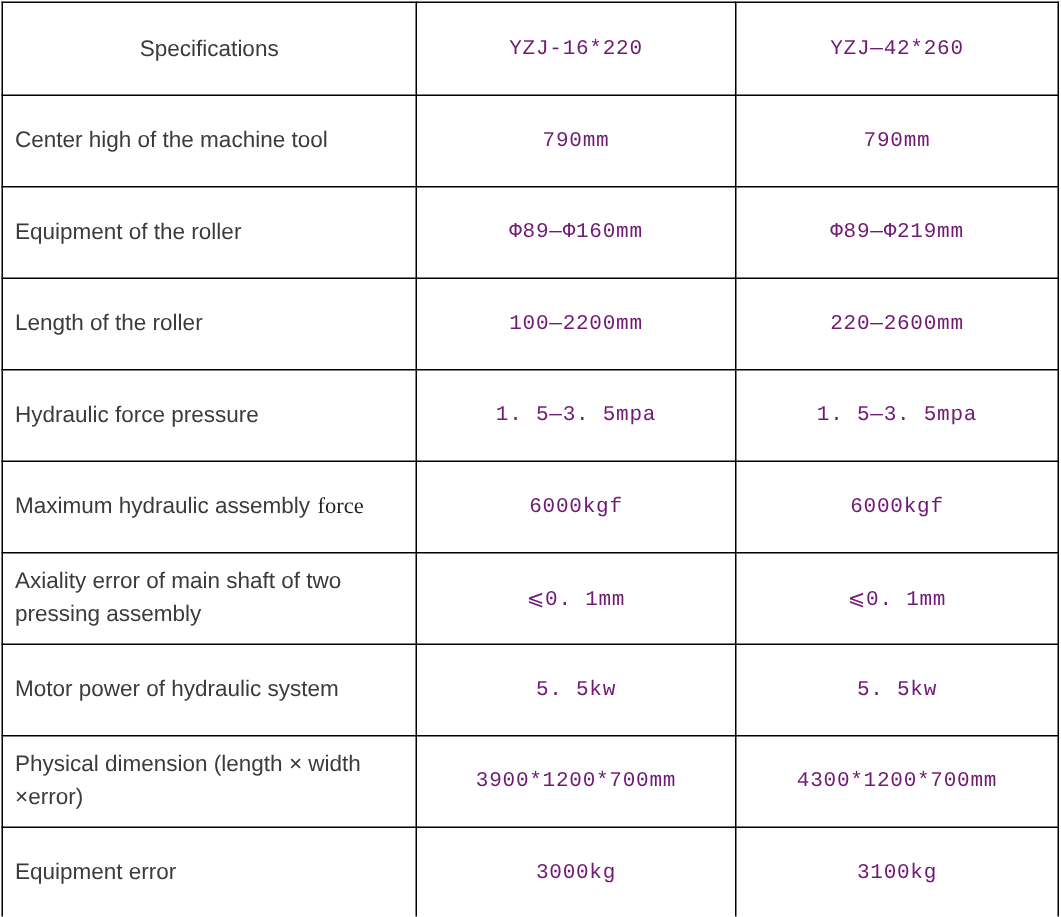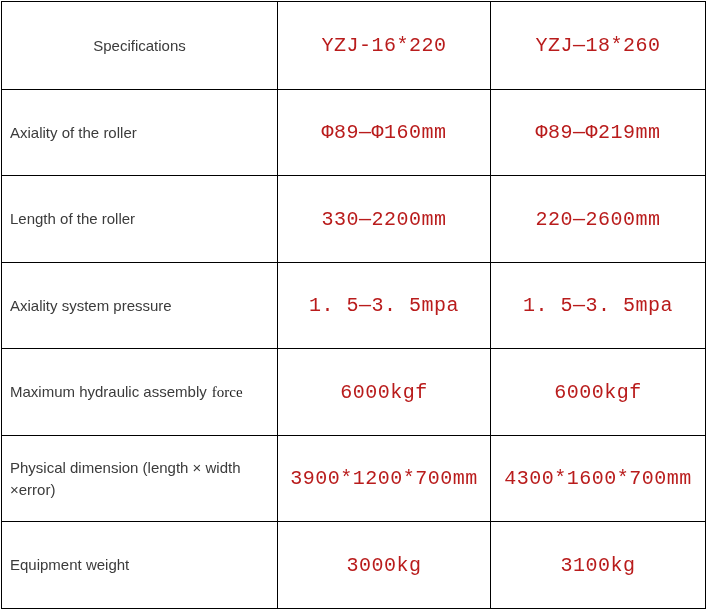--- a/index.html
+++ b/index.html
@@ -47,22 +47,22 @@
     font-family: "Liberation Sans", "DejaVu Sans", sans-serif;
     font-size: 15px;
     color: #3b3b3b;
     font-weight: 400;
     text-align: center;
     padding: 4px;
   }
   
   .value-cell {
     font-family: "Liberation Mono", "DejaVu Sans Mono", "DejaVu Sans", monospace;
-    font-size: 20px;
-    color: #b91c1c;
+    font-size: 14px;
+    color: #701a75;
     font-weight: 400;
     text-align: center;
     padding: 4px;
     letter-spacing: 0.5px;
   }
   .serif-word {
     font-family: "Liberation Serif", "DejaVu Serif", serif;
     font-size: 15px;
     color: #1f1f1f;
     margin-left: 5px;
@@ -78,56 +78,71 @@
   <table class="spec-table">
     <colgroup>
       <col class="c1">
         <col class="c2">
         <col class="c3">
     </colgroup>
     <tbody>
       <tr class="header-row">
         <th class="spec-header">Specifications</th>
         <th class="value-cell">YZJ-16*220</th>
-        <th class="value-cell">YZJ—18*260</th>
+        <th class="value-cell">YZJ—42*260</th>
       </tr>
 
+      <tr>
+        <td class="label-cell">Center high of the machine tool</td>
+        <td class="value-cell">790mm</td>
+        <td class="value-cell">790mm</td>
+      </tr>
 
       <tr>
-        <td class="label-cell">Axiality of the roller</td>
+        <td class="label-cell">Equipment of the roller</td>
         <td class="value-cell">Φ89—Φ160mm</td>
         <td class="value-cell">Φ89—Φ219mm</td>
       </tr>
 
       <tr>
         <td class="label-cell">Length of the roller</td>
-        <td class="value-cell">330—2200mm</td>
+        <td class="value-cell">100—2200mm</td>
         <td class="value-cell">220—2600mm</td>
       </tr>
 
       <tr>
-        <td class="label-cell">Axiality system pressure</td>
+        <td class="label-cell">Hydraulic force pressure</td>
         <td class="value-cell">1. 5—3. 5mpa</td>
         <td class="value-cell">1. 5—3. 5mpa</td>
       </tr>
 
       <tr>
         <td class="label-cell"><span>Maximum hydraulic assembly</span><span class="serif-word">force</span></td>
         <td class="value-cell">6000kgf</td>
         <td class="value-cell">6000kgf</td>
       </tr>
 
+      <tr>
+        <td class="label-cell">Axiality error of main shaft of two pressing assembly</td>
+        <td class="value-cell">⩽0. 1mm</td>
+        <td class="value-cell">⩽0. 1mm</td>
+      </tr>
 
+      <tr>
+        <td class="label-cell">Motor power of hydraulic system</td>
+        <td class="value-cell">5. 5kw</td>
+        <td class="value-cell">5. 5kw</td>
+      </tr>
 
       <tr>
         <td class="label-cell">Physical dimension (length × width ×error)</td>
         <td class="value-cell">3900*1200*700mm</td>
-        <td class="value-cell">4300*1600*700mm</td>
+        <td class="value-cell">4300*1200*700mm</td>
       </tr>
 
       <tr>
-        <td class="label-cell">Equipment weight</td>
+        <td class="label-cell">Equipment error</td>
         <td class="value-cell">3000kg</td>
         <td class="value-cell">3100kg</td>
       </tr>
     </tbody>
   </table>
 </div>
 
 </body></html>

